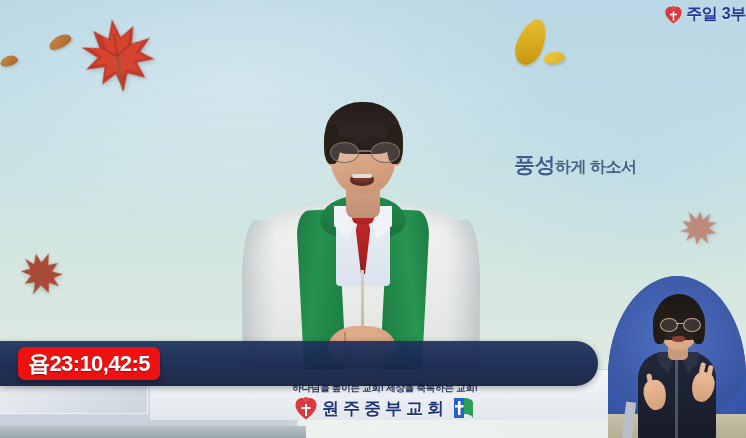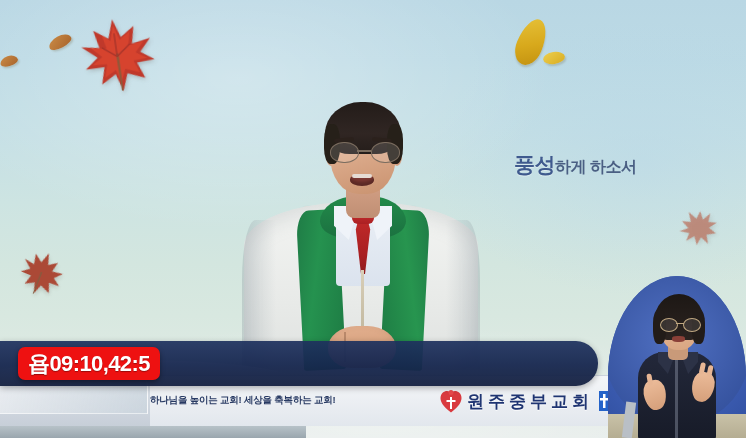--- a/index.html
+++ b/index.html
@@ -289,26 +289,26 @@
     border: 1px solid rgba(255,255,255,0.55);
   }
   .pulpit-base {
     position: absolute; left: -24px; bottom: 0;
     width: 330px; height: 12px;
     background: linear-gradient(180deg, #b7c2c8, #9aa6ae);
   }
 
   
   #church-banner {
-    position: absolute; left: 150px; bottom: 12px;
+    position: absolute; left: 150px; bottom: 18px;
     width: 470px; height: 50px;
     background: linear-gradient(180deg, #f4f6f8 0%, #eceff3 48%, #e2e7ed 100%);
     border-top: 1.5px solid #cdd4dd;
-    display: flex; flex-direction: row;
-    align-items: center; justify-content: space-between;
+    display: flex; flex-direction: column;
+    align-items: center; justify-content: flex-end;
     overflow: hidden;
   }
   #church-tagline {
     font-size: 9.5px; font-weight: 700;
     color: #283a63; letter-spacing: -0.2px;
     white-space: nowrap;
     margin-bottom: 1px;
   }
   .church-row { display: flex; align-items: center; gap: 5px; }
   #church-name {
@@ -583,23 +583,32 @@
         <path d="M22 4 c10 0 16 4 18 8 v32 c-2 -4 -8 -8 -18 -8 Z" fill="#2e9c52"></path>
         <path d="M10 10 h5 v28 h-5 Z" fill="#ffffff"></path>
         <path d="M4 18 h17 v5 h-17 Z" fill="#ffffff"></path>
       </svg>
     </div>
   </div>
 
   <div id="lower-third"></div>
 
   <div id="scripture-badge">
-    <span id="scripture-badge-text">욥09:10,42:5</span>
-  </div>
-
+    <span id="scripture-badge-text">욥23:10,42:5</span>
+  </div>
+
+  <div id="service-badge">
+    <svg id="service-logo-heart" viewBox="0 0 44 48" xmlns="http://www.w3.org/2000/svg" aria-hidden="true">
+      <path d="M22 47 C6 35 1 26 1 18 C1 9 8 4 14 4 C18 4 21 6 22 9 C23 6 26 4 30 4 C36 4 43 9 43 18 C43 26 38 35 22 47 Z" fill="#d93a3f"></path>
+      <circle cx="22" cy="7" r="5" fill="#e8494c"></circle>
+      <path d="M20 16 h4 v24 h-4 Z" fill="#ffffff"></path>
+      <path d="M13 22 h18 v4 h-18 Z" fill="#ffffff"></path>
+    </svg>
+    <span id="service-badge-text">주일 3부</span>
+  </div>
 
   <div id="sign-pip">
     <div class="pip-bg"></div>
     <div class="pip-circle-mask"></div>
     <div class="pip-desk"></div>
     <div class="pip-chair"></div>
     <div class="pip-torso"></div>
     <div class="pip-placket"></div>
     <div class="pip-collar-l"></div>
     <div class="pip-collar-r"></div>

